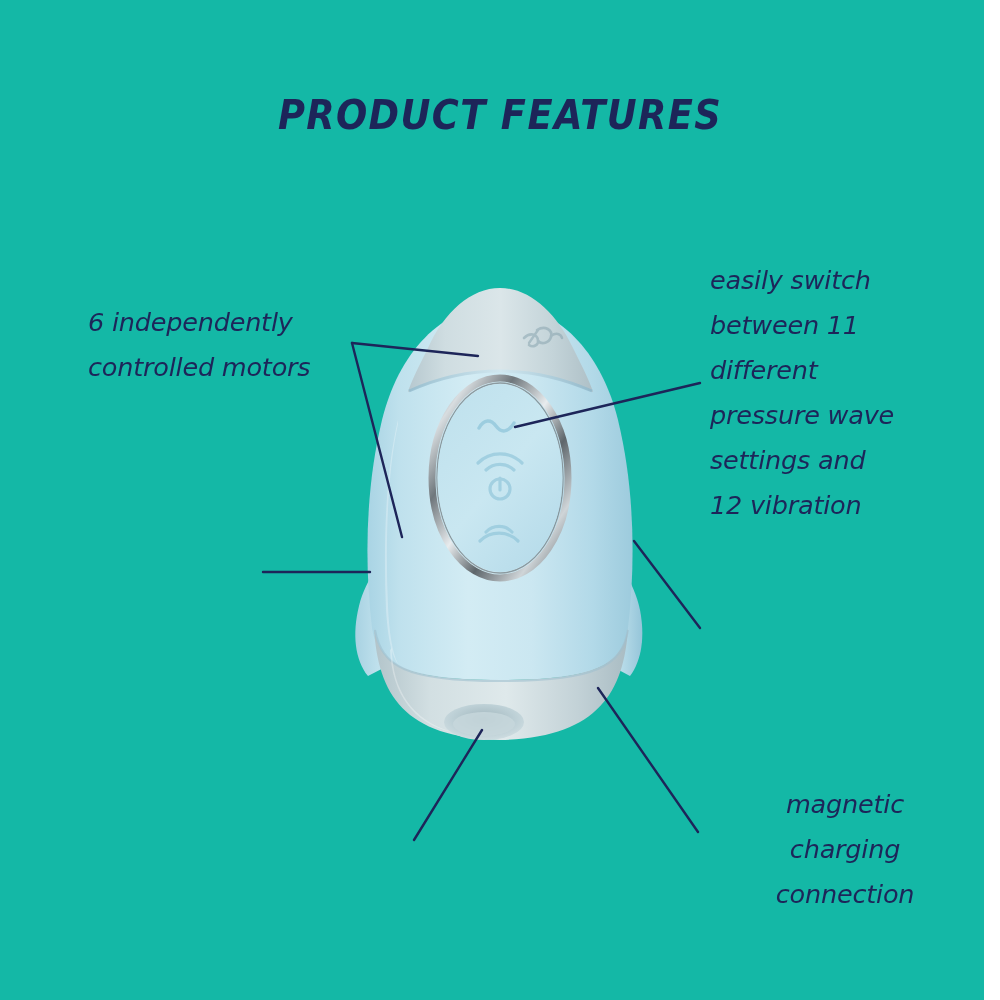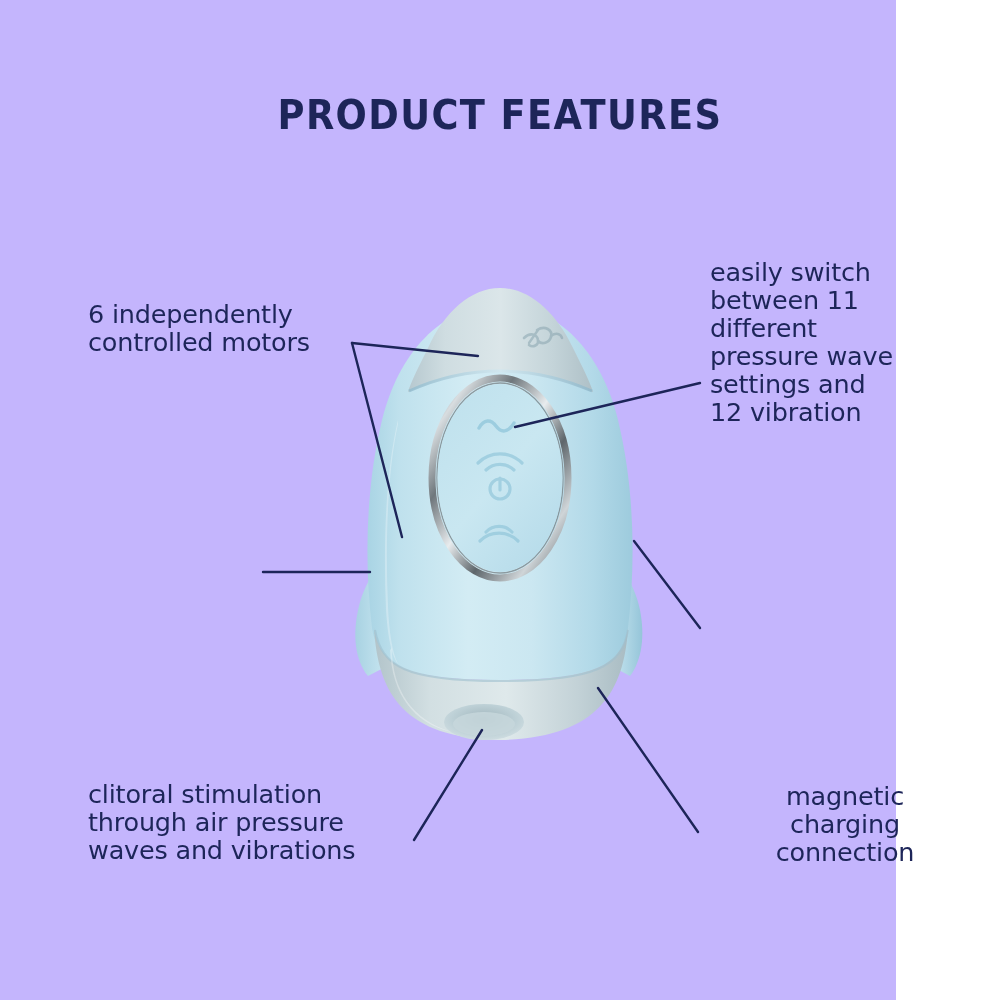--- a/index.html
+++ b/index.html
@@ -6,22 +6,23 @@
 
   html, body {
     width:1000px; height:1000px;
     background:#ffffff;
     font-family:"Liberation Sans", sans-serif;
     overflow:hidden;
   }
 
   #page {
     position:relative;
-    width:896px; height:1000px;
-    background:#c4b5fd;
+    width:984px; height:1000px;
+    background:#14b8a6;
+    font-style:italic;
   }
 
   
   #title {
     position:absolute;
     top:92px; left:0; width:1000px;
     text-align:center;
     font-family:"DejaVu Sans", sans-serif;
     font-weight:bold;
     font-size:40px;
@@ -29,21 +30,21 @@
     color:#1d2559;
     transform:scaleX(0.92);
   }
 
   
   .label {
     position:absolute;
     font-family:"DejaVu Sans", sans-serif;
     font-weight:500;
     font-size:25.5px;
-    line-height:28px;
+    line-height:45px;
     color:#1d2559;
     white-space:pre-line;
     letter-spacing:-0.2px;
   }
   .label.right { text-align:left; }
   .label.left  { text-align:left; }
 
   #label-motors       { left:88px;  top:300px; width:300px; }
   #label-silicone     { left:88px;  top:508px; width:230px; }
   #label-clitoral     { left:88px;  top:780px; width:340px; }
@@ -218,23 +219,20 @@
       <line x1="482" y1="730" x2="414" y2="840"></line>
 
       <line x1="598" y1="688" x2="698" y2="832"></line>
     </g>
   </svg>
 
   <div class="label left" id="label-motors">6 independently
 controlled motors</div>
 
 
-  <div class="label left" id="label-clitoral">clitoral stimulation
-through air pressure
-waves and vibrations</div>
 
   <div class="label right" id="label-switch">easily switch
 between 11
 different
 pressure wave
 settings and
 12 vibration</div>
 
 
   <div class="label right" id="label-magnetic">magnetic

